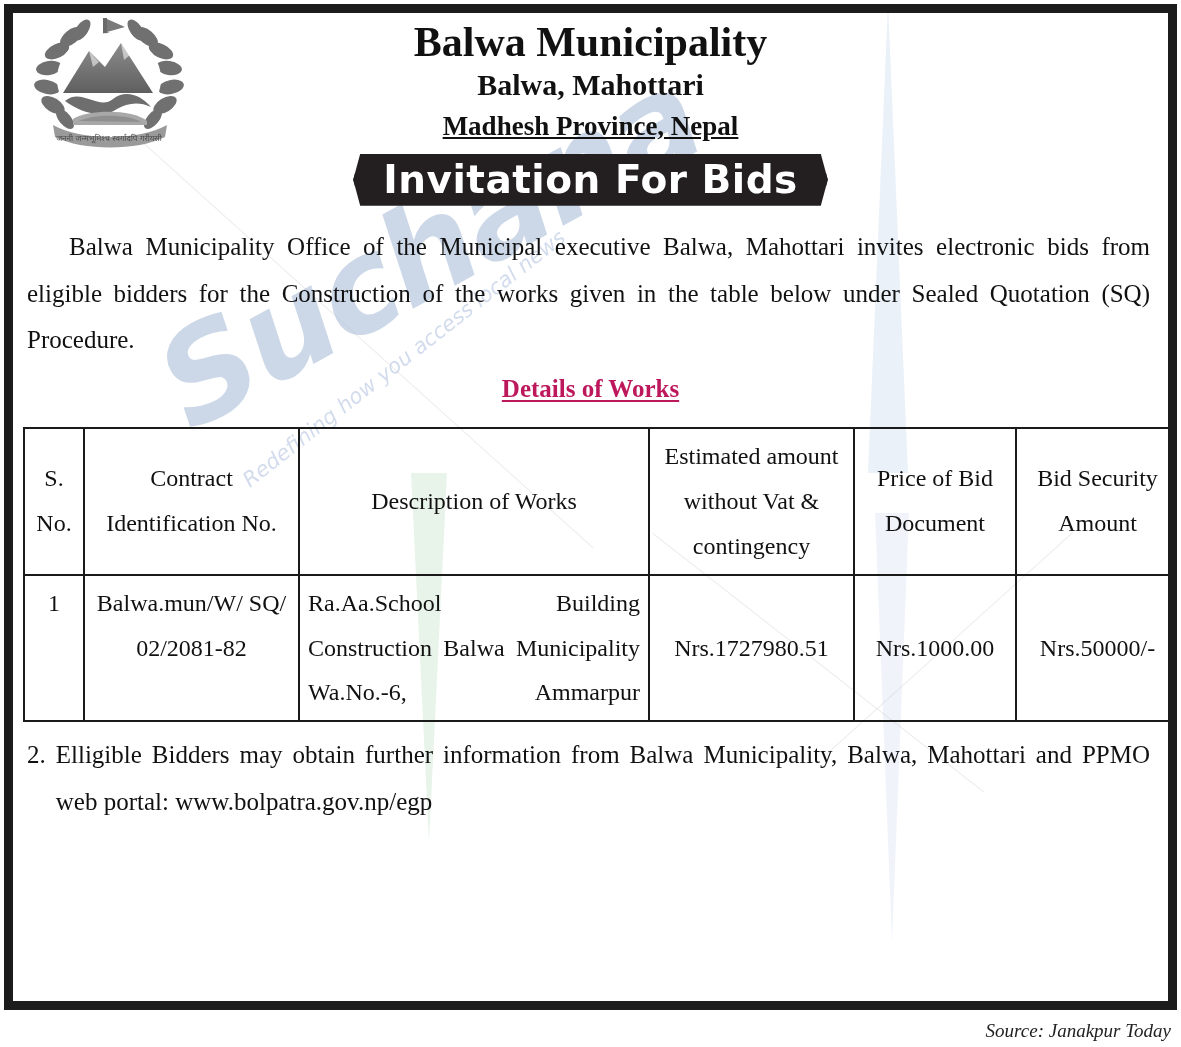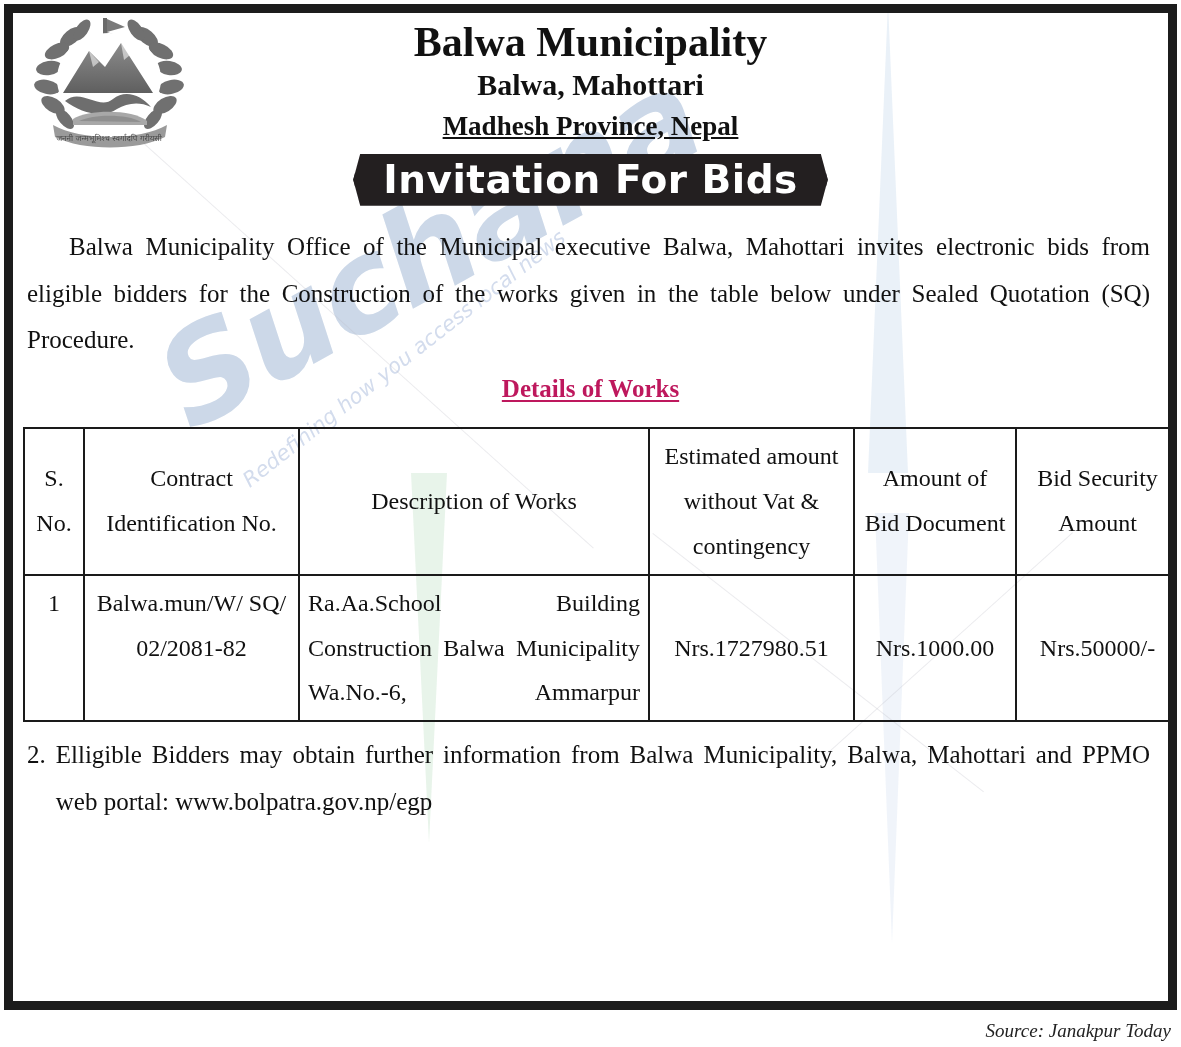--- a/index.html
+++ b/index.html
@@ -388,21 +388,21 @@
         <col class="col-est">
           <col class="col-price">
           <col class="col-sec">
       </colgroup>
       <tbody>
         <tr>
           <td class="th-cell">S. No.</td>
           <td class="th-cell">Contract Identification No.</td>
           <td class="th-cell">Description of Works</td>
           <td class="th-cell">Estimated amount without Vat &amp; contingency</td>
-          <td class="th-cell">Amount of Bid Document</td>
+          <td class="th-cell">Price of Bid Document</td>
           <td class="th-cell">Bid Security Amount</td>
         </tr>
         <tr>
           <td class="cell-center" style="vertical-align:top;">1</td>
           <td class="cell-center" style="vertical-align:top;">Balwa.mun/W/ SQ/ 02/2081-82</td>
           <td class="cell-justify" style="vertical-align:top;">Ra.Aa.School Building Construction Balwa Municipality Wa.No.-6, Ammarpur</td>
           <td class="cell-center">Nrs.1727980.51</td>
           <td class="cell-center">Nrs.1000.00</td>
           <td class="cell-center">Nrs.50000/-</td>
         </tr>

